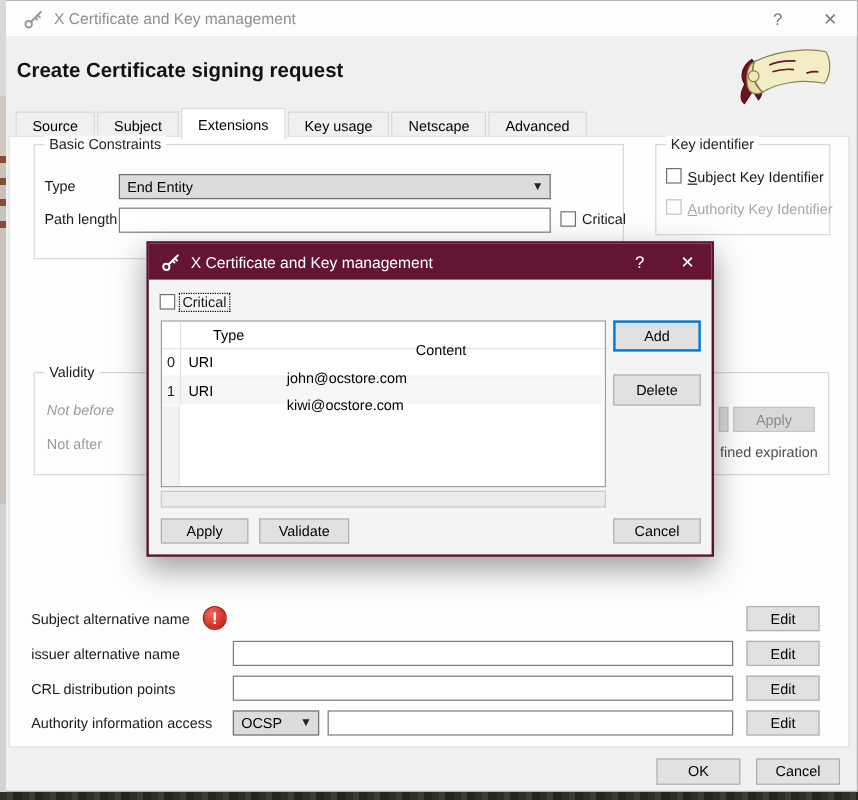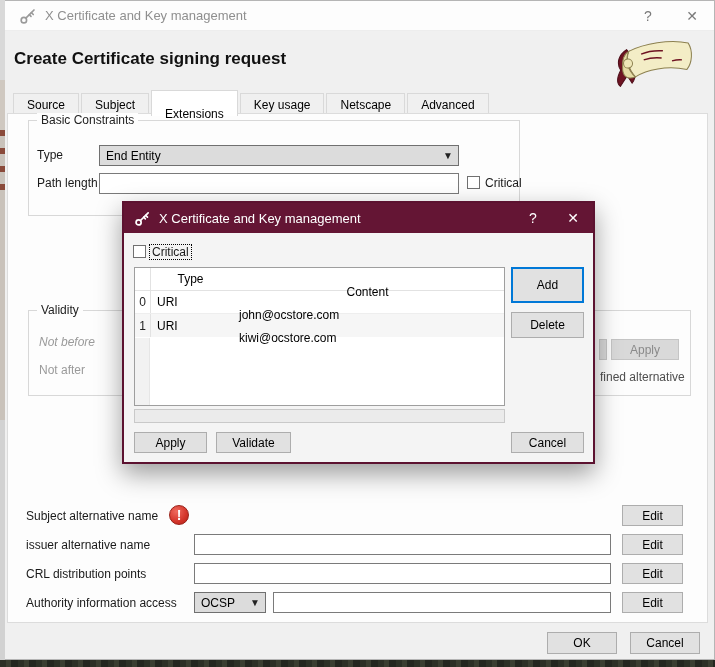--- a/index.html
+++ b/index.html
@@ -18,21 +18,21 @@
   .titlebar .ticon { margin:0 8px 0 14px; width:18px; height:18px; }
   .titlebar .ttext { color:#8f8f8f; font-size:13px; }
   .tbtn { width:44px; height:29px; display:flex; align-items:center; justify-content:center;
           color:#7a7a7a; font-size:14px; }
   .tspacer { flex:1; }
   .bigtitle { position:absolute; left:9px; top:48px; font-size:17px; font-weight:bold; color:#111; }
   .logo { position:absolute; right:16px; top:36px; width:92px; height:50px; }
   .tabs { position:absolute; left:8px; top:89px; display:flex; align-items:flex-end; }
   .tab { background:#f0f0f0; border:1px solid #d9d9d9; border-bottom:none; padding:4px 13px 5px 13px;
          margin-right:2px; font-size:12px; color:#000; height:23px; }
-  .tab.active { background:#ffffff; height:26px; padding-top:16px; position:relative; z-index:3; }
+  .tab.active { background:#ffffff; height:26px; padding-top:6px; position:relative; z-index:3; }
   .panel { position:absolute; left:2px; top:112px; width:701px; height:510px; background:#fdfdfd;
            border:1px solid #dcdcdc; }
   .group { position:absolute; border:1px solid #d8d8d8; }
   .legend { position:absolute; top:-8px; left:8px; background:#fdfdfd; padding:0 4px; font-size:12px; color:#222; }
   .lbl { position:absolute; font-size:12px; color:#1a1a1a; white-space:nowrap; }
   .lbl.gray { color:#9a9a9a; }
   .input { position:absolute; border:1px solid #7a7a7a; background:#fff; font-family:"Liberation Sans",sans-serif;
            font-size:12px; padding:0 4px; outline:none; }
   .combo { position:absolute; border:1px solid #707070; background:#dcdcdc; font-size:12px;
            display:flex; align-items:center; padding:0 6px; }
@@ -124,28 +124,35 @@
         <div class="combo" style="left:70px; top:24px; width:360px; height:21px;">
           <span>End Entity</span>
           <span class="arrow">▼</span>
         </div>
         <span class="lbl" style="left:8px; top:55px;">Path length</span>
         <input class="input" style="left: 70px; top: 52px; width: 360px; height: 21px;" value="">
         <div class="cb" style="left:438px; top:55px;"></div>
         <span class="lbl" style="left:456px; top:55px;">Critical</span>
       </div>
 
+      <div class="group" style="left:538px; top:6px; width:146px; height:76px;">
+        <span class="legend">Key identifier</span>
+        <div class="cb" style="left:8px; top:19px;"></div>
+        <span class="lbl ufl" style="left:26px; top:20px;">Subject Key Identifier</span>
+        <div class="cb disabled" style="left:8px; top:45px;"></div>
+        <span class="lbl gray ufl" style="left:26px; top:46px; color:#a8a8a8;">Authority Key Identifier</span>
+      </div>
 
       <div class="group" style="left:20px; top:196px; width:663px; height:86px;">
         <span class="legend">Validity</span>
         <span class="lbl gray" style="left:10px; top:24px;font-style:italic;">Not before</span>
         <span class="lbl gray" style="left:10px; top:52px;">Not after</span>
         <div class="btn disabled" style="left:570px; top:28px; width:8px; height:21px;"></div>
         <div class="btn disabled" style="left:582px; top:28px; width:68px; height:21px;">Apply</div>
-        <span class="lbl" style="left:571px; top:59px; color:#4f4f4f;">fined alternative</span>
+        <span class="lbl" style="left:571px; top:59px; color:#4f4f4f;">fined expiration</span>
       </div>
 
       <span class="lbl" style="left:18px; top:395px;">Subject alternative name</span>
       <div class="erricon" style="left:161px; top:391px;">
         <span>!</span>
       </div>
       <div class="btn" style="left:614px; top:391px; width:61px; height:21px;">Edit</div>
 
       <span class="lbl" style="left:18px; top:424px;">issuer alternative name</span>
       <input class="input" style="left: 186px; top: 420px; width: 417px; height: 21px;" value="">
@@ -199,21 +206,21 @@
         <span class="c2">john@ocstore.com</span>
       </div>
       <div class="trow r1">
         <span class="c0">1</span>
         <span class="c1">URI</span>
         <span class="c2">kiwi@ocstore.com</span>
       </div>
       <div class="numstrip"></div>
     </div>
 
-    <div class="btn default" style="left:387px; top:64px; width:73px; height:36px;">Add</div>
+    <div class="btn default" style="left:387px; top:64px; width:73px; height:26px;">Add</div>
     <div class="btn" style="left:387px; top:109px; width:73px; height:26px;">Delete</div>
 
     <div class="hstrip"></div>
 
     <div class="btn" style="left:10px; top:229px; width:73px; height:21px;">Apply</div>
     <div class="btn" style="left:92px; top:229px; width:75px; height:21px;">Validate</div>
     <div class="btn" style="left:387px; top:229px; width:73px; height:21px;">Cancel</div>
   </div>
 </div>
 

